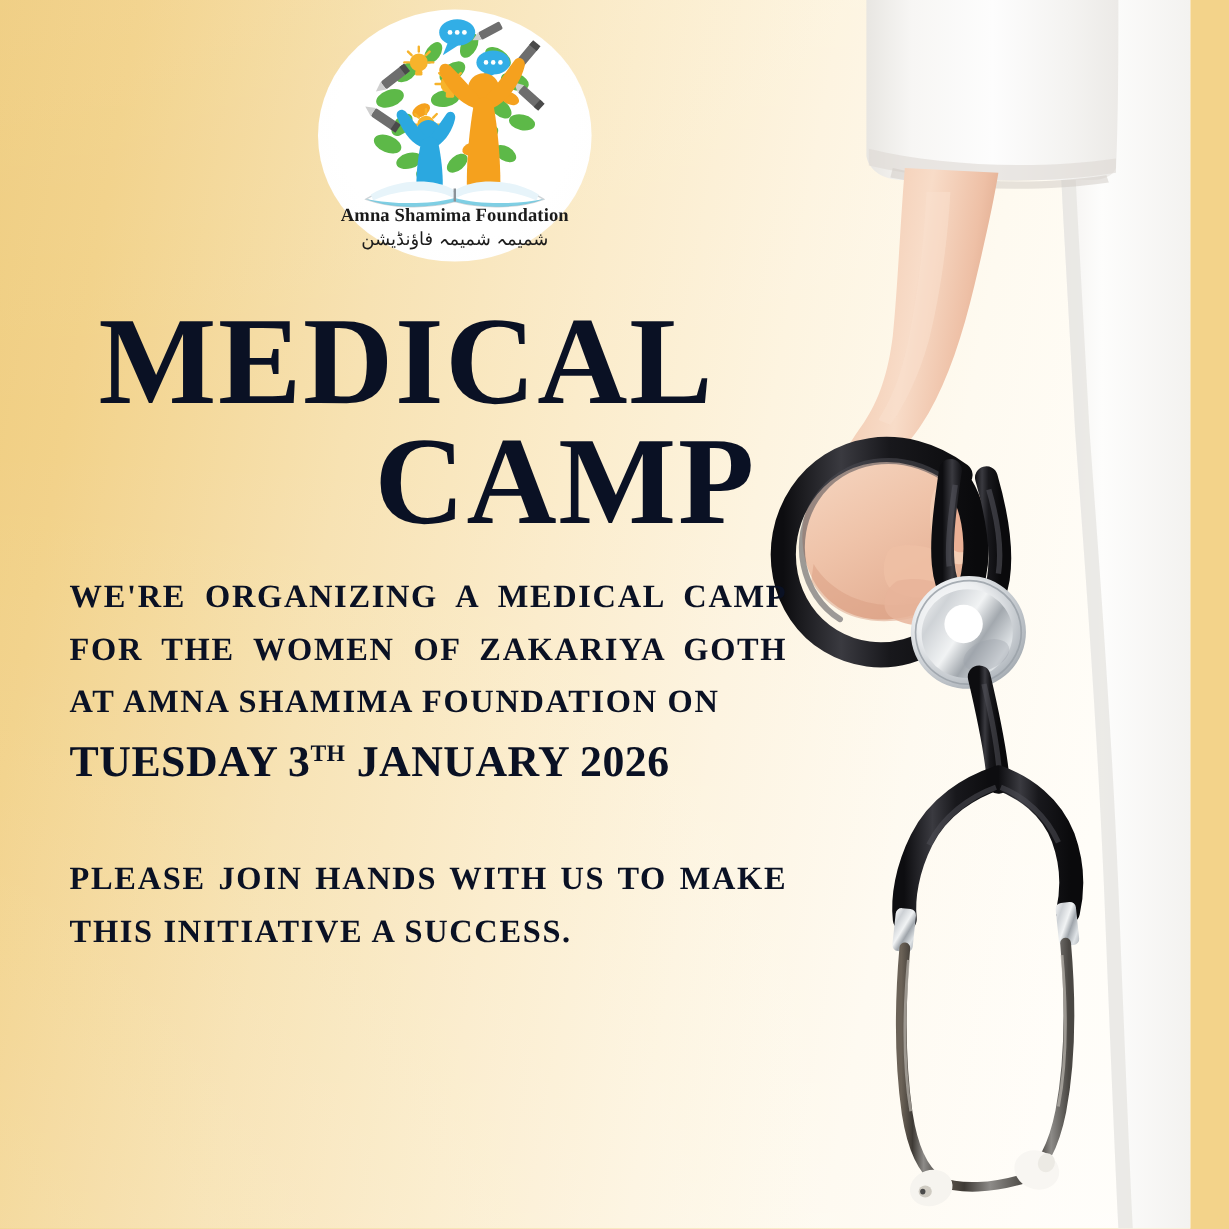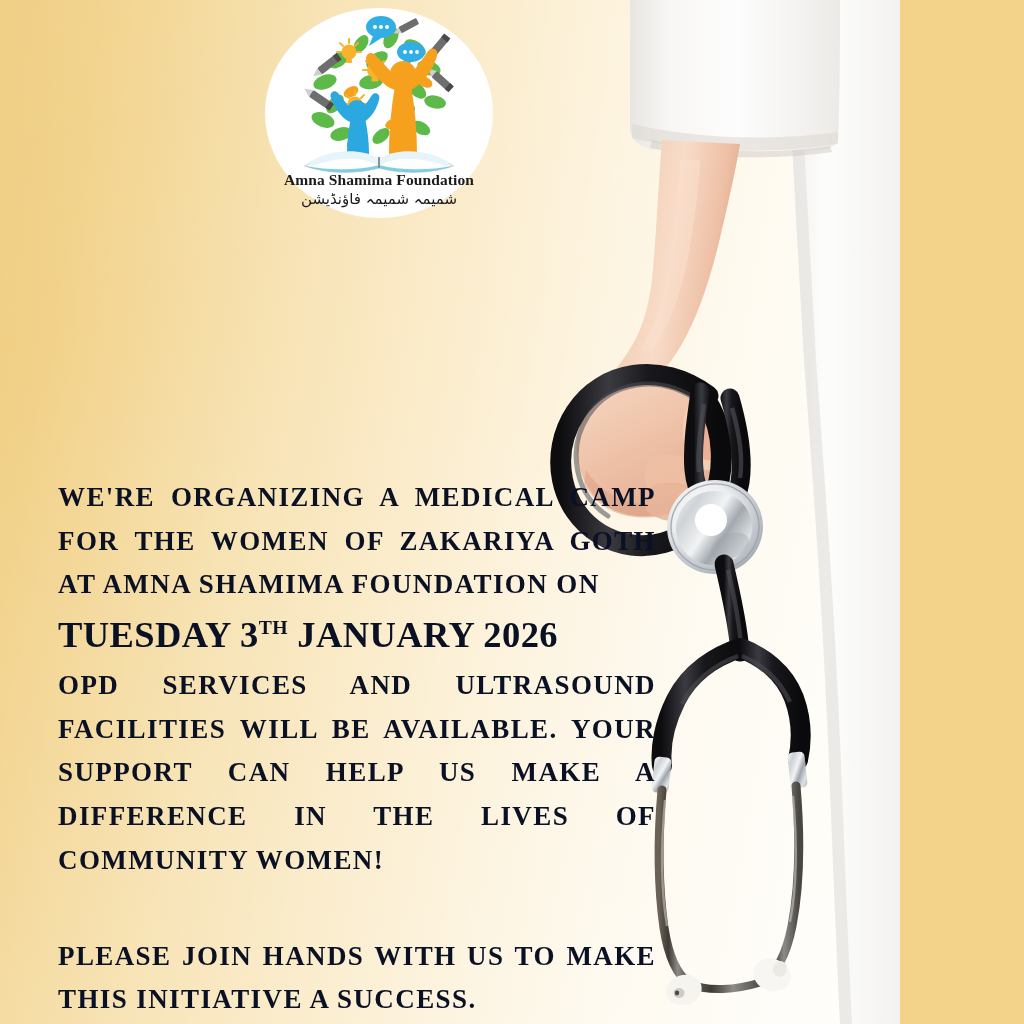--- a/index.html
+++ b/index.html
@@ -6,21 +6,21 @@
   html,body { width:1024px; height:1024px; }
   body {
     font-family:"Liberation Serif", serif;
     background:#f3d38a;
     overflow:hidden;
     position:relative;
   }
 
   #poster {
     position:absolute; inset:0;
-    width:900px; height:1024px;
+    width:992px; height:1024px;
     background:
       linear-gradient(100deg,
         #efcd80 0%,
         #f2d28a 10%,
         #f7e2b2 30%,
         #fbeccb 46%,
         #fdf4e0 60%,
         #fefaf0 74%,
         #fffdf8 88%,
         #fffefb 100%);
@@ -409,28 +409,31 @@
                  C166 162 136 163 114 157 C92 163 62 162 40 158 Z" fill="#5fc3dd" opacity="0.8"></path>
         <path d="M113 149 L115 149 L115 160 L113 160 Z" fill="#8a9298"></path>
       </g>
     </svg>
     <div class="logo-name">Amna Shamima Foundation</div>
     <div class="logo-name-ur">شمیمہ شمیمہ فاؤنڈیشن</div>
   </div>
 
   <div class="content">
 
+    <div class="title">
+      <span class="l1">MEDICAL</span>
+      <span class="l2">CAMP</span>
+    </div>
 
     <div class="body-block">
 
       <div class="p-justified">WE'RE ORGANIZING A MEDICAL CAMP FOR THE WOMEN OF ZAKARIYA GOTH AT AMNA SHAMIMA FOUNDATION ON</div>
 
       <div class="date-line"><span>TUESDAY 3</span><sup>TH</sup><span> JANUARY 2026</span></div>
 
 
-      <div class="p-justified para2">OPD SERVICES AND ULTRASOUND FACILITIES WILL BE AVAILABLE. YOUR SUPPORT CAN HELP US MAKE A DIFFERENCE IN THE LIVES OF COMMUNITY WOMEN!</div>
 
       <div class="p-justified para3">PLEASE JOIN HANDS WITH US TO MAKE THIS INITIATIVE A SUCCESS.</div>
 
     </div>
   </div>
 
 </div>
 
 </body></html>

